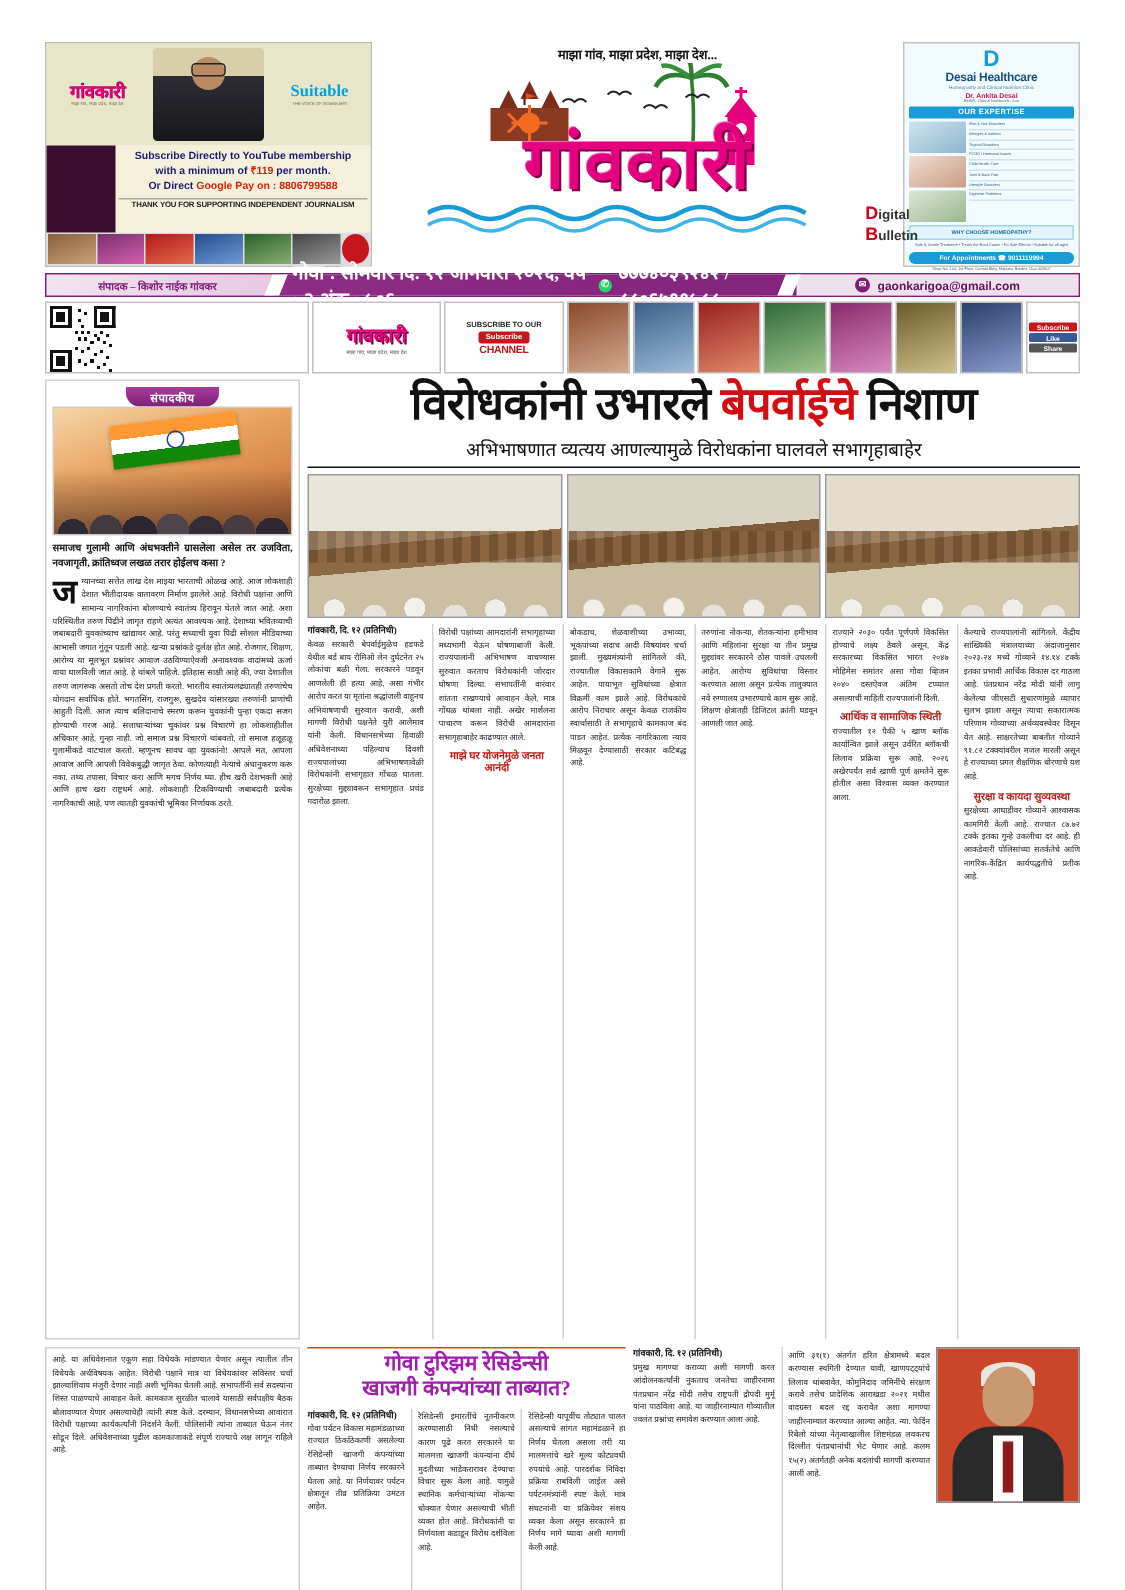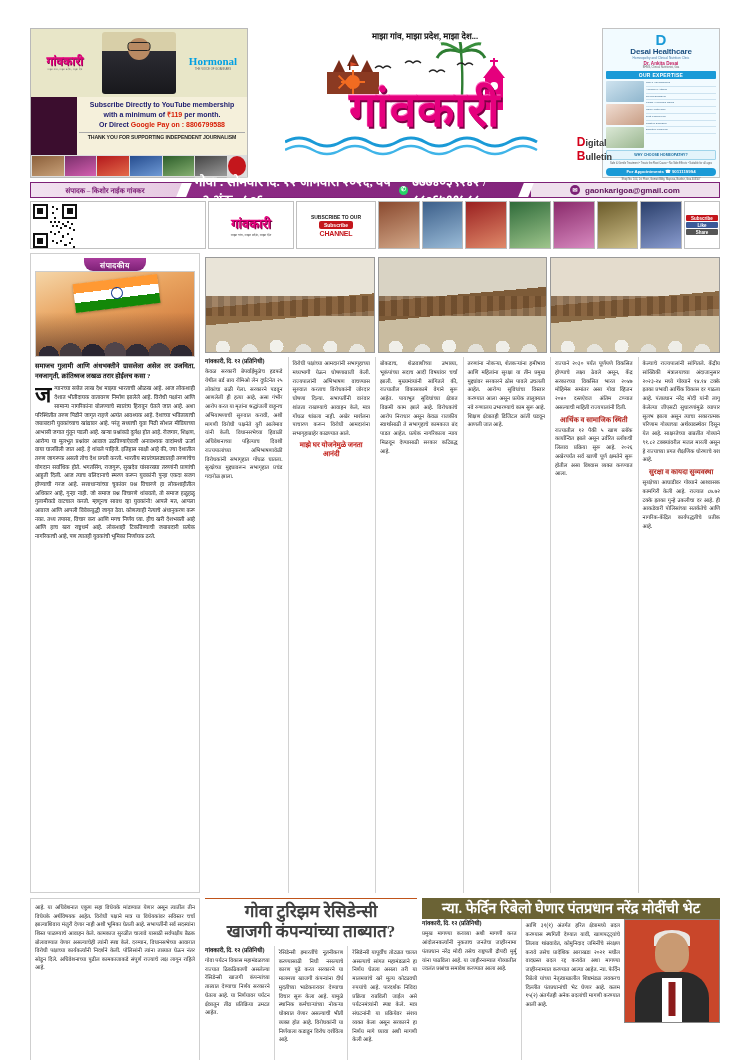--- a/index.html
+++ b/index.html
@@ -325,22 +325,22 @@
 
   
   .lower { display: flex; gap: 5px; margin-top: 5px; height: 210px; }
   .lower-left {
     width: 170px; border: 1px solid #cfcfcf; padding: 4px; overflow: hidden;
     font-family: "Liberation Serif", serif;
   }
   .ll-text { font-size: 5.4px; line-height: 1.6; text-align: justify; color: #1a1a1a; }
   .lower-mid { width: 212px; display: flex; flex-direction: column; border-top: 1.6px solid #c0531a; padding-top: 3px; }
   .lm-title {
-    font-family: "Liberation Serif", serif; font-size: 17px; font-weight: bold;
-    color: #404040; text-align: center; line-height: 1.2;
+    font-family: "Liberation Serif", serif; font-size: 14px; font-weight: bold;
+    color: #a21caf; text-align: center; line-height: 1.2;
   }
   .lm-cols { flex: 1; display: flex; gap: 4px; margin-top: 3px; overflow: hidden; }
   .lower-right { flex: 1; display: flex; flex-direction: column; }
   .lr-band {
     background: #6b6335; color: #fff; font-family: "Liberation Serif", serif;
     font-size: 14.5px; font-weight: bold; text-align: center; padding: 2px 4px;
     line-height: 1.2;
   }
   .lr-sub {
     font-family: "Liberation Serif", serif; font-size: 11px; color: #a0331c;
@@ -381,21 +381,21 @@
   <div class="top-row">
 
     <div class="yt-ad">
       <div class="yt-hero">
         <div class="yt-logo-box">
           <div class="yt-logo-pink">गांवकारी</div>
           <div class="yt-logo-sub">माझा गांव, माझा प्रदेश, माझा देश</div>
         </div>
         <div class="yt-anchor"></div>
         <div class="yt-logo-box">
-          <div class="yt-logo-blue">Hormonal</div>
+          <div class="yt-logo-blue">Suitable</div>
           <div class="yt-tiny">THE VOICE OF GOANKARS</div>
         </div>
       </div>
       <div class="yt-sub-panel">
         <div class="yt-thumb"></div>
         <div class="yt-msg">
           <p>Subscribe Directly to YouTube membership</p>
           <p><span>with a minimum of </span><span class="rs">₹119</span><span> per month.</span></p>
           <p><span>Or Direct </span><span class="gp">Google Pay on : 8806799588</span></p>
           <div class="yt-thanks">THANK YOU FOR SUPPORTING INDEPENDENT JOURNALISM</div>
@@ -607,20 +607,24 @@
       </div>
       <div class="edit-lead">समाजच गुलामी आणि अंधभक्तीने ग्रासलेला असेल तर उजविता, नवजागृती, क्रांतिध्वज लखळ तरार होईलच कसा ?</div>
       <div class="edit-body">
         <div class="edit-text">
           <span class="edit-dropcap">ज</span><span>ग्यानच्या सत्तेत लाख देश माझ्या भारताची ओळख आहे. आज लोकशाही देशात भीतीदायक वातावरण निर्माण झालेले आहे. विरोधी पक्षांना आणि सामान्य नागरिकांना बोलण्याचे स्वातंत्र्य हिरावून घेतले जात आहे. अशा परिस्थितीत तरुण पिढीने जागृत राहणे अत्यंत आवश्यक आहे. देशाच्या भवितव्याची जबाबदारी युवकांच्याच खांद्यावर आहे. परंतु सध्याची युवा पिढी सोशल मीडियाच्या आभासी जगात गुंतून पडली आहे. खऱ्या प्रश्नांकडे दुर्लक्ष होत आहे. रोजगार, शिक्षण, आरोग्य या मूलभूत प्रश्नांवर आवाज उठविण्याऐवजी अनावश्यक वादांमध्ये ऊर्जा वाया घालविली जात आहे. हे थांबले पाहिजे. इतिहास साक्षी आहे की, ज्या देशातील तरुण जागरूक असतो तोच देश प्रगती करतो. भारतीय स्वातंत्र्यलढ्यातही तरुणांचेच योगदान सर्वाधिक होते. भगतसिंग, राजगुरू, सुखदेव यांसारख्या तरुणांनी प्राणांची आहुती दिली. आज त्याच बलिदानाचे स्मरण करून युवकांनी पुन्हा एकदा सजग होण्याची गरज आहे. सत्ताधाऱ्यांच्या चुकांवर प्रश्न विचारणे हा लोकशाहीतील अधिकार आहे, गुन्हा नाही. जो समाज प्रश्न विचारणे थांबवतो, तो समाज हळूहळू गुलामीकडे वाटचाल करतो. म्हणूनच सावध व्हा युवकांनो! आपले मत, आपला आवाज आणि आपली विवेकबुद्धी जागृत ठेवा. कोणत्याही नेत्याचे अंधानुकरण करू नका. तथ्य तपासा, विचार करा आणि मगच निर्णय घ्या. हीच खरी देशभक्ती आहे आणि हाच खरा राष्ट्रधर्म आहे. लोकशाही टिकविण्याची जबाबदारी प्रत्येक नागरिकाची आहे, पण त्यातही युवकांची भूमिका निर्णायक ठरते.</span>
         </div>
       </div>
     </div>
 
     <div class="main-col">
+      <div class="headline-wrap">
+        <div class="headline"><span>विरोधकांनी उभारले </span><span class="hl">बेपर्वाईचे</span><span> निशाण</span></div>
+        <div class="subhead">अभिभाषणात व्यत्यय आणल्यामुळे विरोधकांना घालवले सभागृहाबाहेर</div>
+      </div>
 
       <div class="photo-strip">
         <div class="ps-img ps-1">
             <div class="seats"></div>
             <div class="heads"></div>
           </div>
         <div class="ps-img ps-2">
             <div class="seats"></div>
             <div class="heads"></div>
           </div>
@@ -678,21 +682,20 @@
         <div class="scol">
           <div class="sbody">रेसिडेन्सी इमारतींचे नूतनीकरण करण्यासाठी निधी नसल्याचे कारण पुढे करत सरकारने या मालमत्ता खाजगी कंपन्यांना दीर्घ मुदतीच्या भाडेकरारावर देण्याचा विचार सुरू केला आहे. यामुळे स्थानिक कर्मचाऱ्यांच्या नोकऱ्या धोक्यात येणार असल्याची भीती व्यक्त होत आहे. विरोधकांनी या निर्णयाला कडाडून विरोध दर्शविला आहे.</div>
         </div>
         <div class="scol">
           <div class="sbody">रेसिडेन्सी यापूर्वीच तोट्यात चालत असल्याचे सांगत महामंडळाने हा निर्णय घेतला असला तरी या मालमत्तांचे खरे मूल्य कोट्यवधी रुपयांचे आहे. पारदर्शक निविदा प्रक्रिया राबविली जाईल असे पर्यटनमंत्र्यांनी स्पष्ट केले. मात्र संघटनांनी या प्रक्रियेवर संशय व्यक्त केला असून सरकारने हा निर्णय मागे घ्यावा अशी मागणी केली आहे.</div>
         </div>
       </div>
     </div>
 
     <div class="lower-right">
-      <div class="lr-band">न्या. फेर्दिन रिबेलो घेणार पंतप्रधान नरेंद्र मोदींची भेट</div>
       <div class="lr-body">
         <div class="scol">
           <div class="byline">गांवकारी, दि. १२ (प्रतिनिधी)</div>
           <div class="sbody">प्रमुख मागण्या कराव्या अशी मागणी करत आंदोलनकर्त्यांनी नुकताच जनतेचा जाहीरनामा पंतप्रधान नरेंद्र मोदी तसेच राष्ट्रपती द्रौपदी मुर्मू यांना पाठविला आहे. या जाहीरनाम्यात गोव्यातील ज्वलंत प्रश्नांचा समावेश करण्यात आला आहे.</div>
         </div>
         <div class="scol">
           <div class="sbody">आणि ३१(१) अंतर्गत हरित क्षेत्रामध्ये बदल करण्यास स्थगिती देण्यात यावी, खाणपट्ट्यांचे लिलाव थांबवावेत, कोमुनिदाद जमिनींचे संरक्षण करावे तसेच प्रादेशिक आराखडा २०२१ मधील वादग्रस्त बदल रद्द करावेत अशा मागण्या जाहीरनाम्यात करण्यात आल्या आहेत. न्या. फेर्दिन रिबेलो यांच्या नेतृत्वाखालील शिष्टमंडळ लवकरच दिल्लीत पंतप्रधानांची भेट घेणार आहे. कलम १५(२) अंतर्गतही अनेक बदलांची मागणी करण्यात आली आहे.</div>
         </div>
         <div class="portrait">
           <div class="hair"></div>

